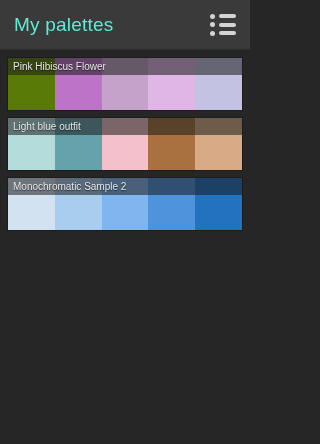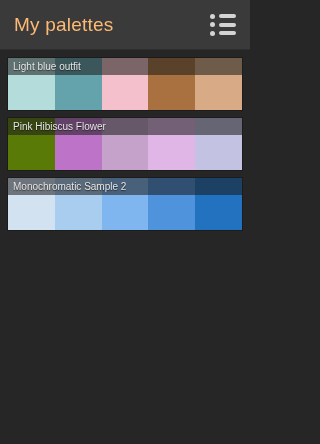--- a/index.html
+++ b/index.html
@@ -28,21 +28,21 @@
     flex: 0 0 50px;
     background: #3a3a3a;
     display: flex;
     align-items: center;
     justify-content: space-between;
     padding: 0 14px 0 14px;
     box-sizing: border-box;
     border-bottom: 1px solid #2e2e2e;
   }
   .header-title {
-    color: #fdba74;
+    color: #5eead4;
     font-size: 19px;
     font-weight: 400;
     letter-spacing: 0.2px;
     line-height: 1;
     white-space: nowrap;
   }
   .list-icon {
     width: 26px;
     height: 22px;
     display: flex;
@@ -132,37 +132,37 @@
       </div>
       <div class="list-icon-row">
         <span class="list-icon-dot"></span>
         <span class="list-icon-bar"></span>
       </div>
     </div>
   </div>
 
   <div class="palette-list" id="palette-list">
       <div class="palette-card">
+        <div class="swatch" style="background: rgb(90, 122, 8);"></div>
+        <div class="swatch" style="background: rgb(189, 115, 200);"></div>
+        <div class="swatch" style="background: rgb(196, 162, 201);"></div>
+        <div class="swatch" style="background: rgb(224, 182, 230);"></div>
+        <div class="swatch" style="background: rgb(195, 194, 226);"></div>
+        <div class="palette-title-bar">
+          <div class="palette-title">Pink Hibiscus Flower</div>
+        </div>
+      </div>
+      <div class="palette-card">
         <div class="swatch" style="background: rgb(179, 220, 219);"></div>
         <div class="swatch" style="background: rgb(100, 163, 171);"></div>
         <div class="swatch" style="background: rgb(243, 192, 203);"></div>
         <div class="swatch" style="background: rgb(169, 113, 63);"></div>
         <div class="swatch" style="background: rgb(216, 170, 133);"></div>
         <div class="palette-title-bar">
           <div class="palette-title">Light blue outfit</div>
-        </div>
-      </div>
-      <div class="palette-card">
-        <div class="swatch" style="background: rgb(90, 122, 8);"></div>
-        <div class="swatch" style="background: rgb(189, 115, 200);"></div>
-        <div class="swatch" style="background: rgb(196, 162, 201);"></div>
-        <div class="swatch" style="background: rgb(224, 182, 230);"></div>
-        <div class="swatch" style="background: rgb(195, 194, 226);"></div>
-        <div class="palette-title-bar">
-          <div class="palette-title">Pink Hibiscus Flower</div>
         </div>
       </div>
       <div class="palette-card">
         <div class="swatch" style="background: rgb(211, 226, 241);"></div>
         <div class="swatch" style="background: rgb(169, 205, 239);"></div>
         <div class="swatch" style="background: rgb(128, 182, 239);"></div>
         <div class="swatch" style="background: rgb(79, 147, 220);"></div>
         <div class="swatch" style="background: rgb(35, 114, 192);"></div>
         <div class="palette-title-bar">
           <div class="palette-title">Monochromatic Sample 2</div>

